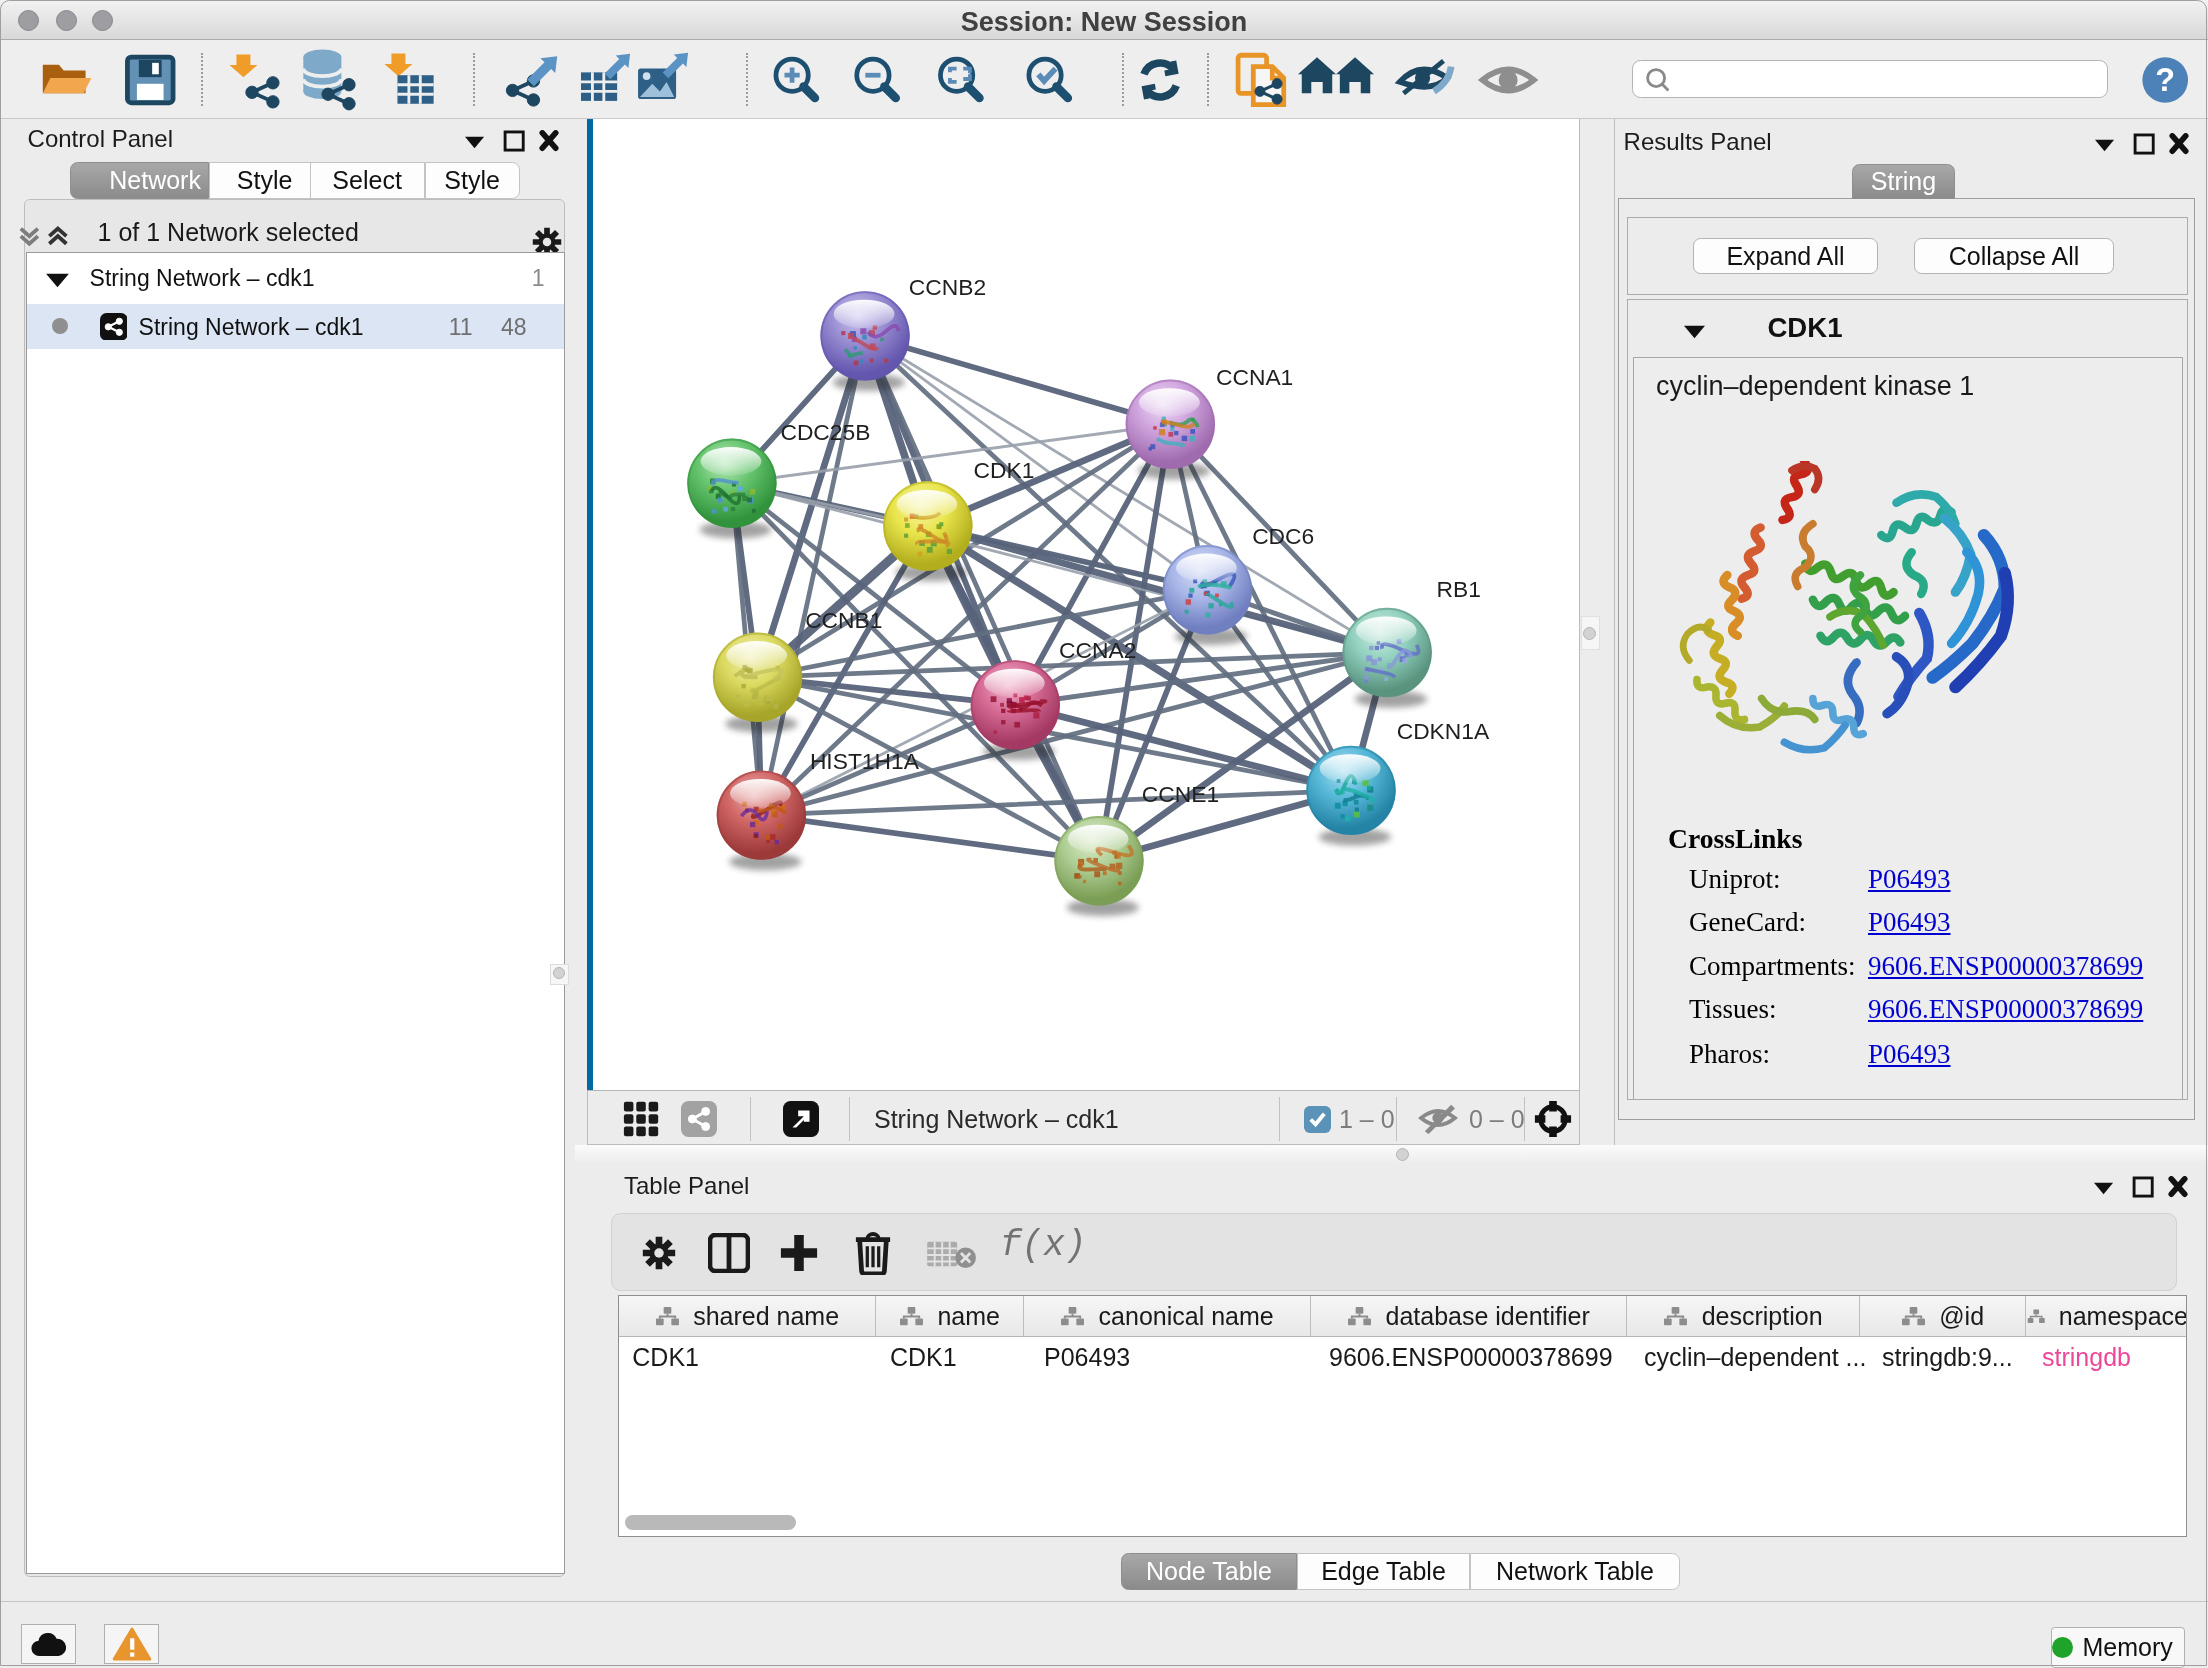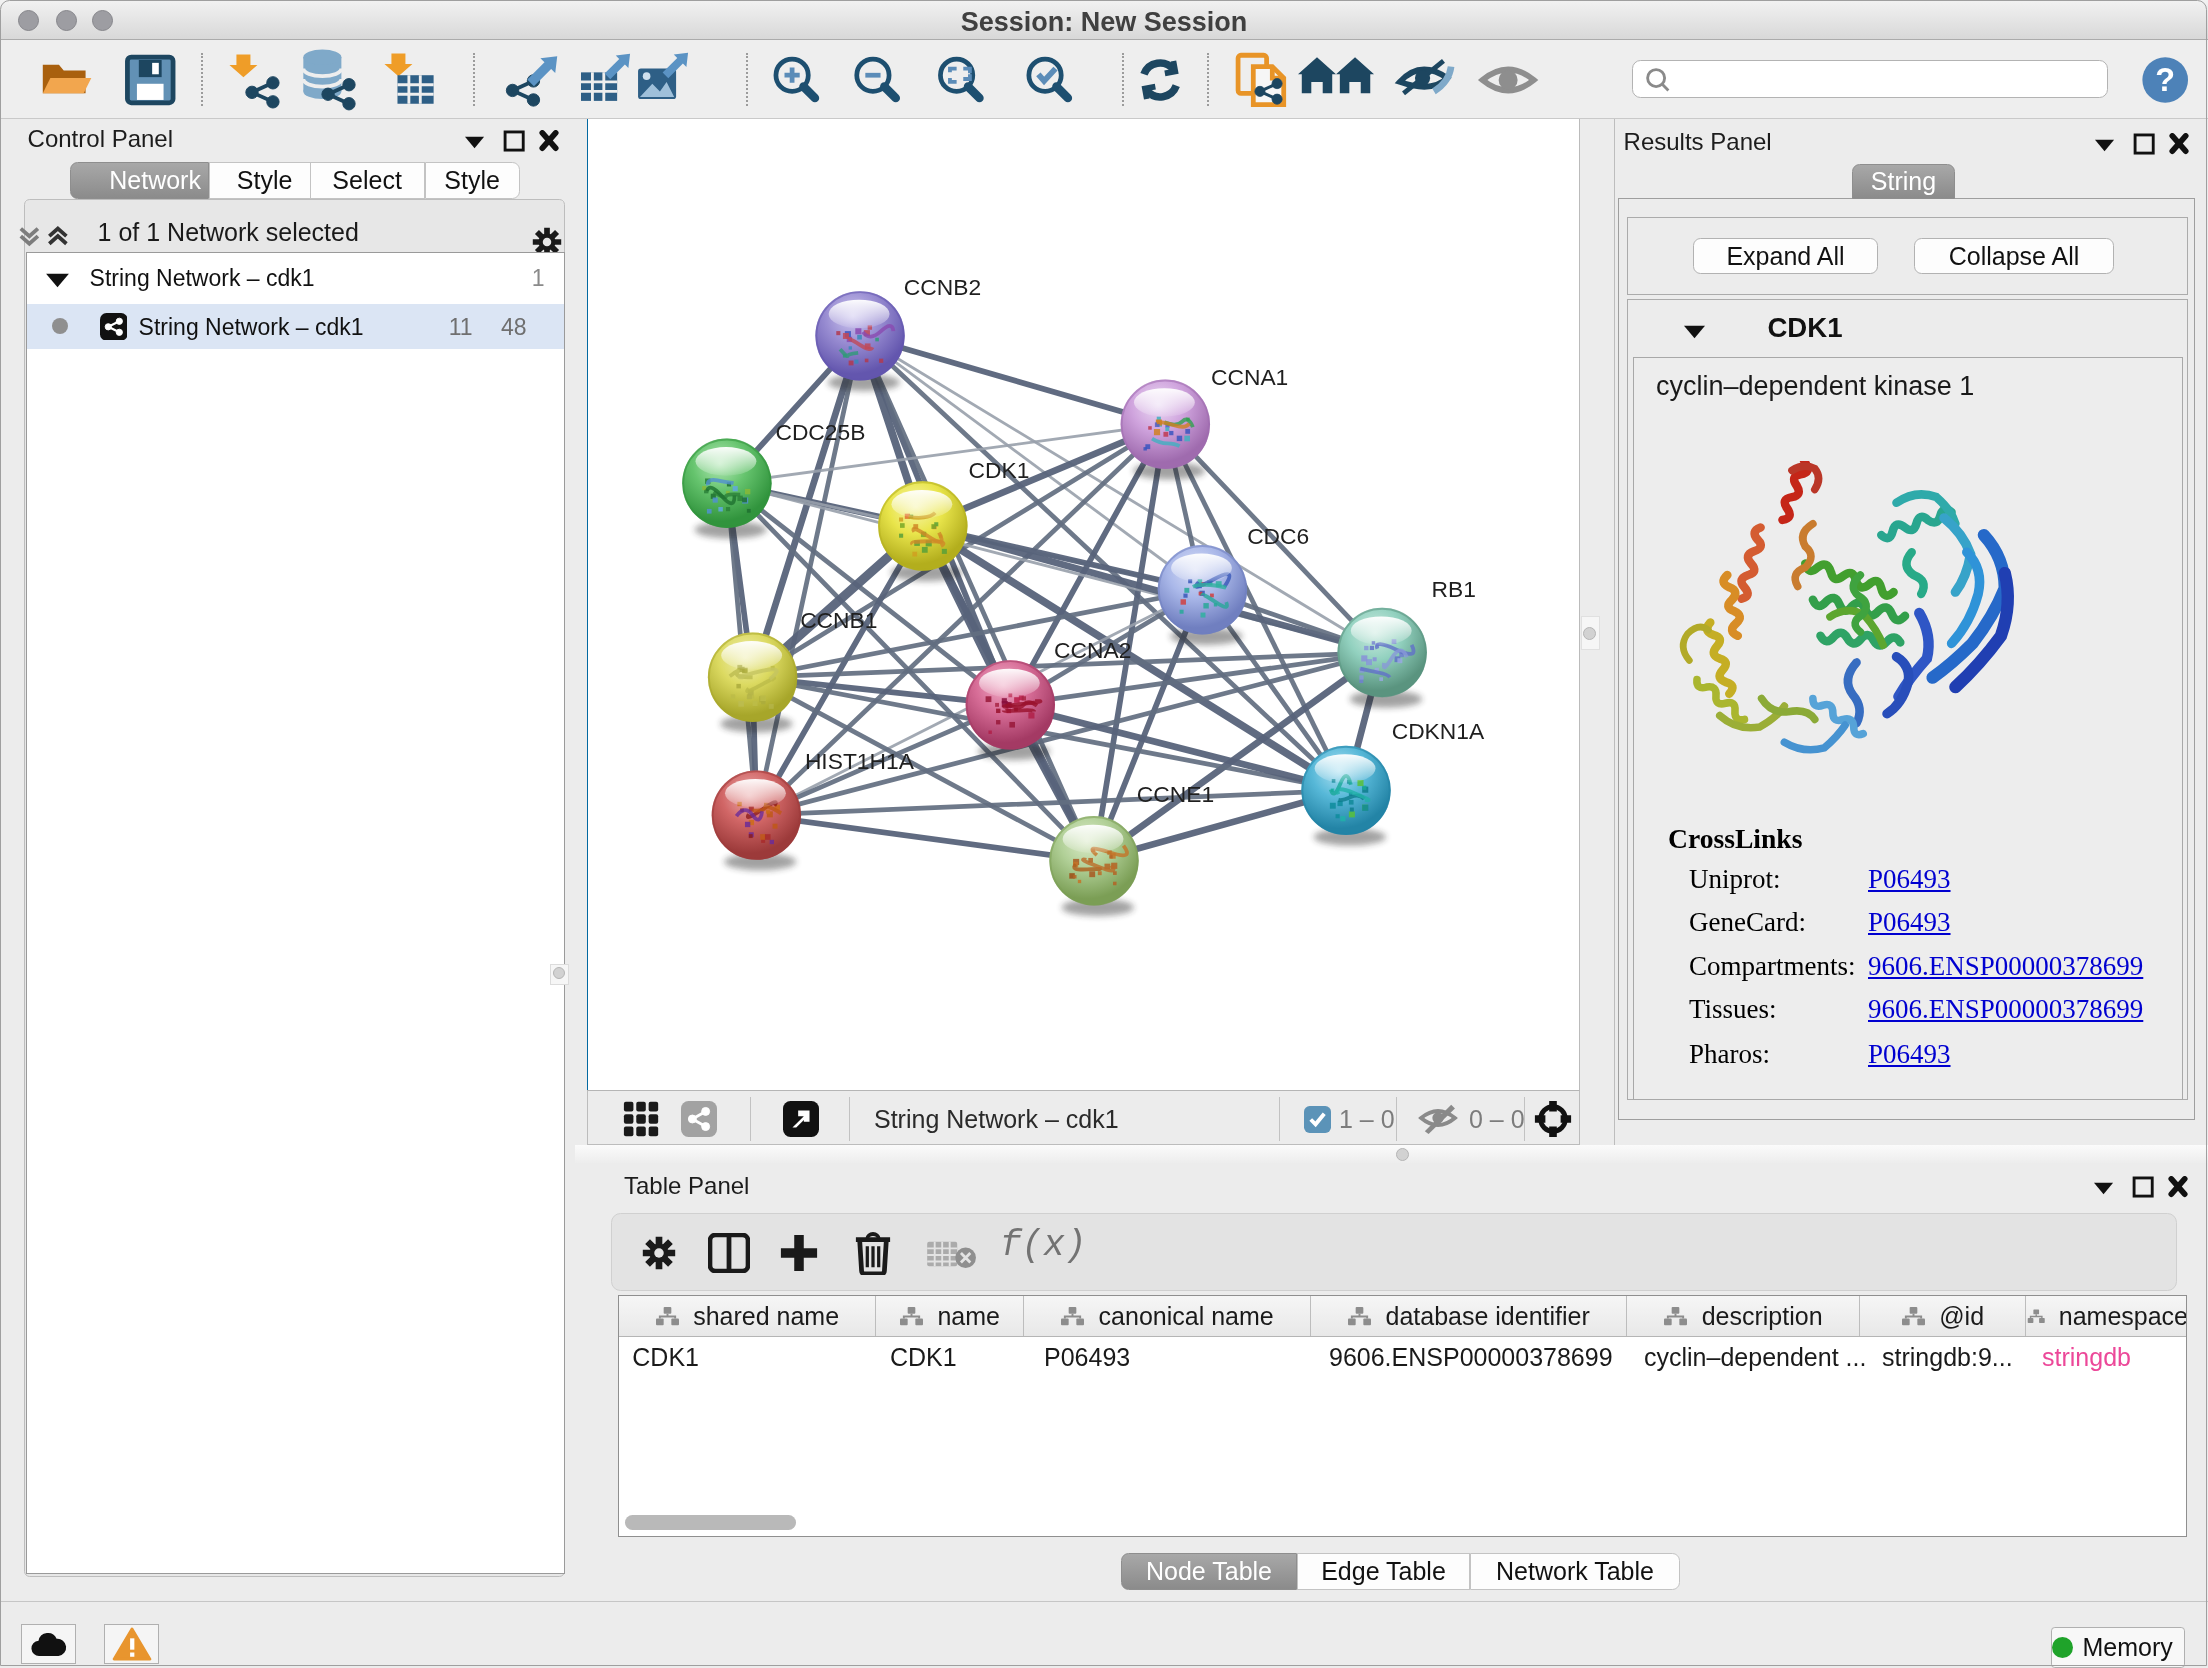--- a/index.html
+++ b/index.html
@@ -15,21 +15,21 @@
 .tsep{top:13.3px;height:53px;width:0;border-left:2.9px dotted #9b9b9b;}
 #searchbox{left:1632px;top:60px;width:476px;height:38px;background:#fff;border:1px solid #b3b3b3;border-radius:8.6px;}
 .panelhead{font-size:24px;color:#1c1c1c;}
 
 #cpanel{left:7.6px;top:119px;width:568px;height:1481px;background:#ececec;}
 .tab{height:37px;font-size:25px;display:flex;align-items:center;justify-content:center;background:#fdfdfd;border:1px solid #c3c3c3;color:#111;}
 .tabsel{background:linear-gradient(#a8a8a8,#8b8b8b);color:#fff;border-color:#8e8e8e;}
 #cbody{left:16px;top:80px;width:541px;height:1378px;background:#e7e7e7;border:1px solid #bdbdbd;border-radius:5.7px;}
 #treebox{left:18px;top:133px;width:539px;height:1322px;background:#fff;border:1px solid #9a9a9a;}
 
-#netcanvas{left:587px;top:119px;width:993px;height:971px;background:#fff;border-left:1px solid #0369a1;border-right:1px solid #bbb;}
+#netcanvas{left:587px;top:119px;width:993px;height:971px;background:#fff;border-left:6px solid #0369a1;border-right:1px solid #bbb;}
 #nettoolbar{left:587px;top:1090px;width:993px;height:55px;background:#ececec;border:1px solid #bcbcbc;border-top:1px solid #b5b5b5;}
 .nsep{top:5.7px;height:44px;width:1px;background:#c2c2c2;}
 
 #rpanel{left:1614px;top:119px;width:594px;height:1026px;background:#ececec;border-left:1px solid #bdbdbd;padding-left:32px;}
 
 #tpanel{left:575px;top:1163px;width:1633px;height:401px;background:#ececec;}
 
 #statusbar{left:0;top:1601px;width:2208px;height:68px;background:#ececec;border-top:1px solid #c6c6c6;}
 .sbtn{top:22px;width:55px;height:40px;background:#f5f5f5;border:1px solid #b0b0b0;display:flex;align-items:center;justify-content:center;}
 .lnk{color:#0000d0;text-decoration:underline;}

